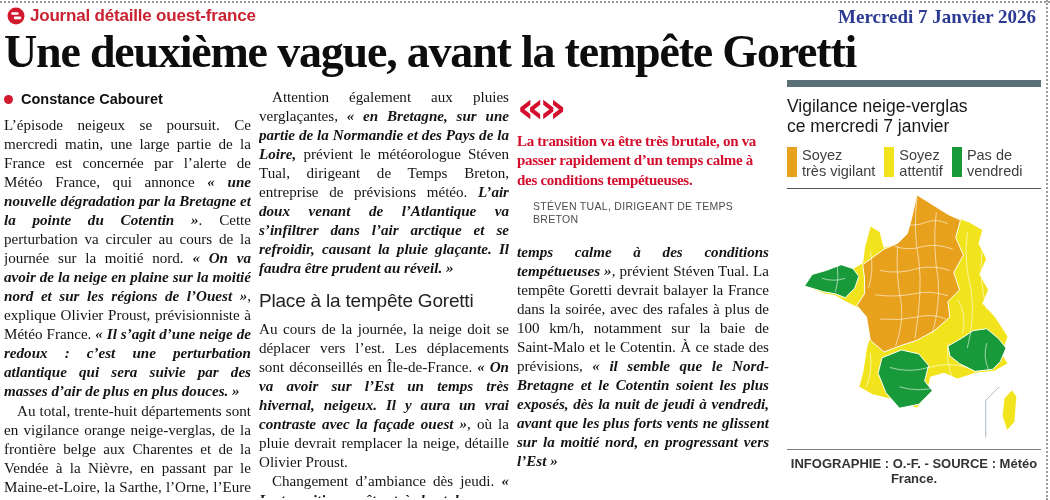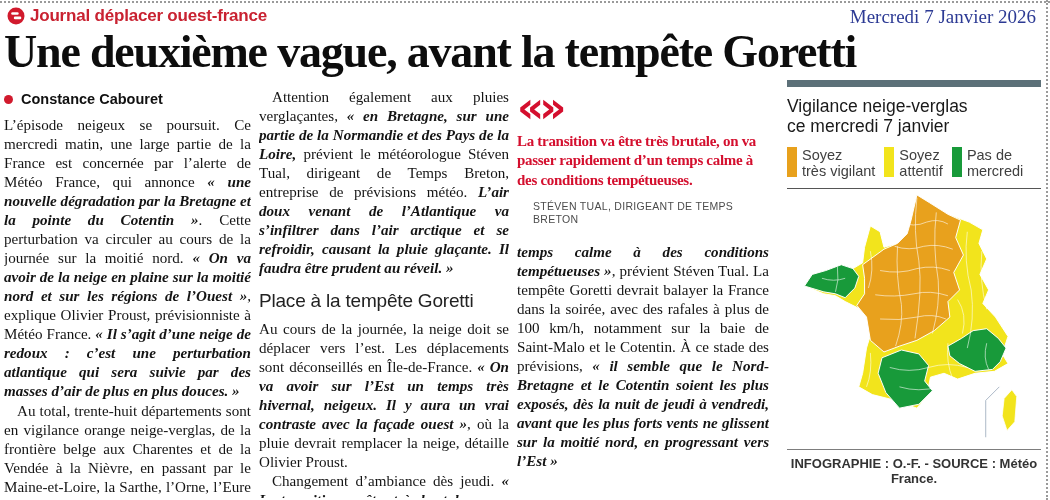--- a/index.html
+++ b/index.html
@@ -6,21 +6,21 @@
   .page{position:relative;width:1050px;height:500px;background:#ffffff;overflow:hidden;
         font-family:"Liberation Serif",serif;}
   .page::before{content:'';position:absolute;top:1px;left:0;right:0;border-top:2px dotted #9a9a9a;}
   .page::after{content:'';position:absolute;top:0;bottom:0;right:2px;border-left:2px dotted #9a9a9a;}
 
   
   .logo{position:absolute;top:7px;left:7px;}
   .masthead{position:absolute;top:6px;left:30px;font-family:"Liberation Sans",sans-serif;
             font-weight:bold;font-size:17px;letter-spacing:-0.2px;color:#c92231;}
   .pagedate{position:absolute;top:6px;right:14px;font-family:"Liberation Serif",serif;
-            font-weight:normal;font-size:19px;color:#2c3a94;}
+            font-weight:bold;font-size:19px;color:#2c3a94;}
   .headline{position:absolute;top:28px;left:4px;width:1042px;font-weight:bold;
             font-size:46px;line-height:1.05;letter-spacing:-1.2px;color:#0d0d0d;white-space:nowrap;}
 
   
   .col{position:absolute;top:88px;height:410px;overflow:hidden;text-align:justify;
        font-size:15.1px;line-height:1.26;color:#141414;hyphens:auto;}
   #col1{left:4px;width:247px;}
   #col2{left:259px;width:250px;}
   #col3{left:517px;width:252px;}
   .body-p{margin:0 0 0 0;}
@@ -60,21 +60,21 @@
 
 <div class="page">
 
   <span class="logo">
     <svg width="18" height="18" viewBox="0 0 18 18">
       <circle cx="9" cy="9" r="8.5" fill="#d11a2d"></circle>
       <rect x="4.2" y="5.2" width="7.5" height="2.6" rx="1.3" fill="#fff"></rect>
       <rect x="6.8" y="9.6" width="7.5" height="2.6" rx="1.3" fill="#fff"></rect>
     </svg>
   </span>
-  <div class="masthead">Journal déplacer ouest-france</div>
+  <div class="masthead">Journal détaille ouest-france</div>
   <div class="pagedate">Mercredi 7 Janvier 2026</div>
   <div class="headline">Une deuxième vague, avant la tempête Goretti</div>
 
   <div class="col" id="col1">
     <div class="byline">
       <span class="dot"></span><span>Constance Cabouret</span>
     </div>
   <p class="body-p"><span>L’épisode neigeux se poursuit. Ce mercredi matin, une large partie de la France est concernée par l’alerte de Météo France, qui annonce </span><span class="q">« une nouvelle dégradation par la Bretagne et la pointe du Cotentin »</span><span>. Cette perturbation va circuler au cours de la journée sur la moitié nord. </span><span class="q">« On va avoir de la neige en plaine sur la moitié nord et sur les régions de l’Ouest »</span><span>, explique Olivier Proust, prévisionniste à Météo France. </span><span class="q">« Il s’agit d’une neige de redoux : c’est une perturbation atlantique qui sera suivie par des masses d’air de plus en plus douces. »</span></p>
       <p class="body-p ind"><span>Au total, trente-huit départements sont en vigilance orange neige-verglas, de la frontière belge aux Charentes et de la Vendée à la Nièvre, en passant par le Maine-et-Loire, la Sarthe, l’Orne, l’Eure et la Seine-Maritime.</span></p>
     </div>
@@ -107,21 +107,21 @@
       <div class="leg-item">
         <span class="sw" style="background: rgb(232, 161, 29);"></span>
         <span class="leg-label"><span>Soyez</span><br><span>très vigilant</span></span>
       </div>
       <div class="leg-item">
         <span class="sw" style="background: rgb(242, 228, 28);"></span>
         <span class="leg-label"><span>Soyez</span><br><span>attentif</span></span>
       </div>
       <div class="leg-item">
         <span class="sw" style="background: rgb(24, 154, 58);"></span>
-        <span class="leg-label"><span>Pas de</span><br><span>mercredi</span></span>
+        <span class="leg-label"><span>Pas de</span><br><span>vendredi</span></span>
       </div>
     </div>
     <div class="rule"></div>
 
     <div class="mapwrap">
       <svg width="254" height="252" viewBox="0 0 230 260">
 
         <path stroke="#ffffff" stroke-width="1" d="M118 2 L131 10 L150 22 L172 30 L186 38 L182 52 L190 68 L183 84 L192 100 L186 114
                  L199 128 L212 148 L206 166 L212 176 L198 184 L178 186 L160 192 L146 186 L132 190
                  L128 210 L118 222 L96 214 L72 208 L58 200 L62 186 L66 160 L72 140 L66 124 L56 118

